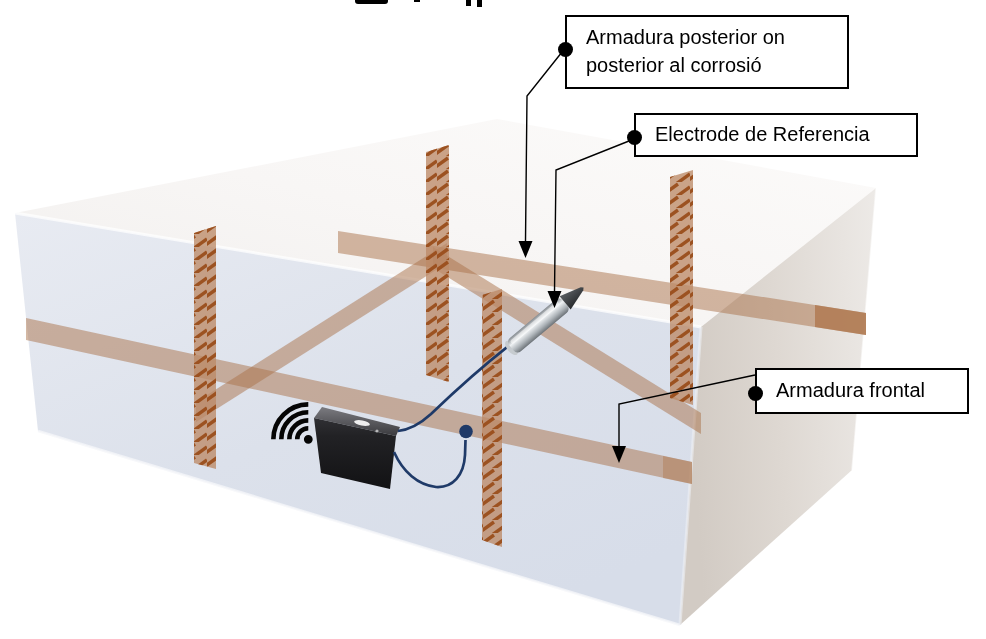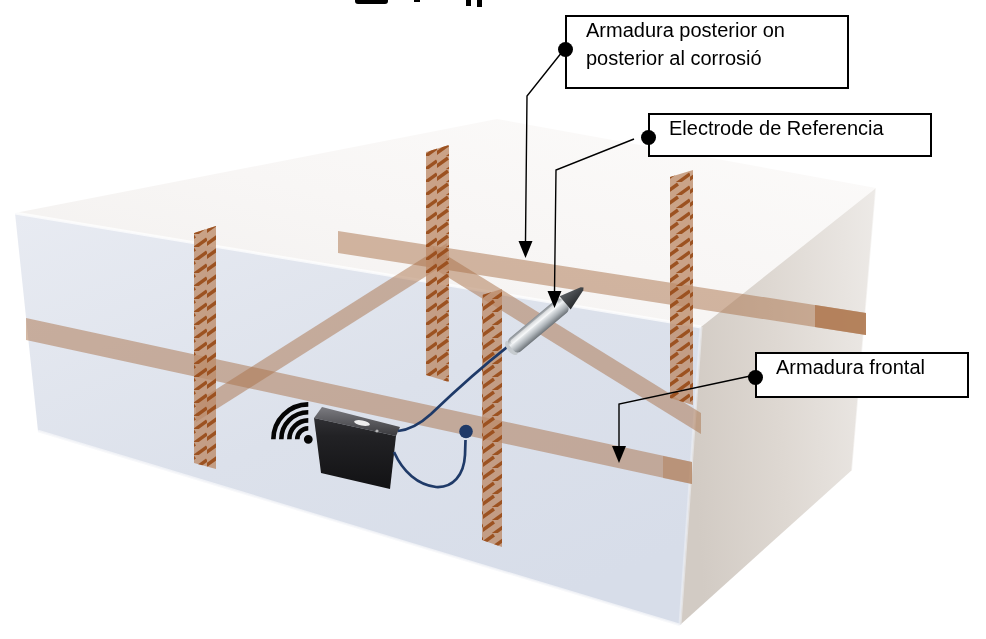--- a/index.html
+++ b/index.html
@@ -1,21 +1,21 @@
 <!DOCTYPE html>
 <html><head>
 <meta charset="utf-8">
 <style>
   html,body{margin:0;padding:0;background:#ffffff;}
   body{width:986px;height:639px;position:relative;overflow:hidden;
        font-family:"Liberation Sans", sans-serif;}
   #stage{position:absolute;left:0;top:0;width:986px;height:639px;}
   svg{display:block;}
   .callout-box{position:absolute;background:#ffffff;border:2.5px solid #000;
-       box-sizing:border-box;display:flex;flex-direction:column;
+       box-sizing:border-box;display:flex;flex-direction:column;justify-content:center;
        padding-left:19px;font-size:20px;line-height:1.38;color:#000;}
   .callout-dot{position:absolute;left:-9px;width:15px;height:15px;border-radius:50%;
        background:#000;}
 </style>
 </head>
 <body>
 
 <div id="stage">
 <svg width="986" height="639" viewBox="0 0 986 639">
   <defs>
@@ -146,22 +146,22 @@
     <polygon points="612,446 626,446 619,463"></polygon>
   </g>
 </svg>
 
 <div class="callout-box" style="left:565px;top:15px;width:284px;height:74px;">
   <span class="callout-dot" style="top:24.5px;"></span>
   <span>Armadura posterior on</span>
   <span>posterior al corrosió</span>
 </div>
 
-<div class="callout-box" style="left:648px;top:113px;width:284px;height:44px;">
+<div class="callout-box" style="left:634px;top:113px;width:284px;height:44px;">
   <span class="callout-dot" style="top:14.5px;"></span>
   <span>Electrode de Referencia</span>
 </div>
 
-<div class="callout-box" style="left:755px;top:352px;width:214px;height:46px;">
+<div class="callout-box" style="left:755px;top:368px;width:214px;height:46px;">
   <span class="callout-dot" style="top:15.5px;"></span>
   <span>Armadura frontal</span>
 </div>
 </div>
 
 </body></html>

